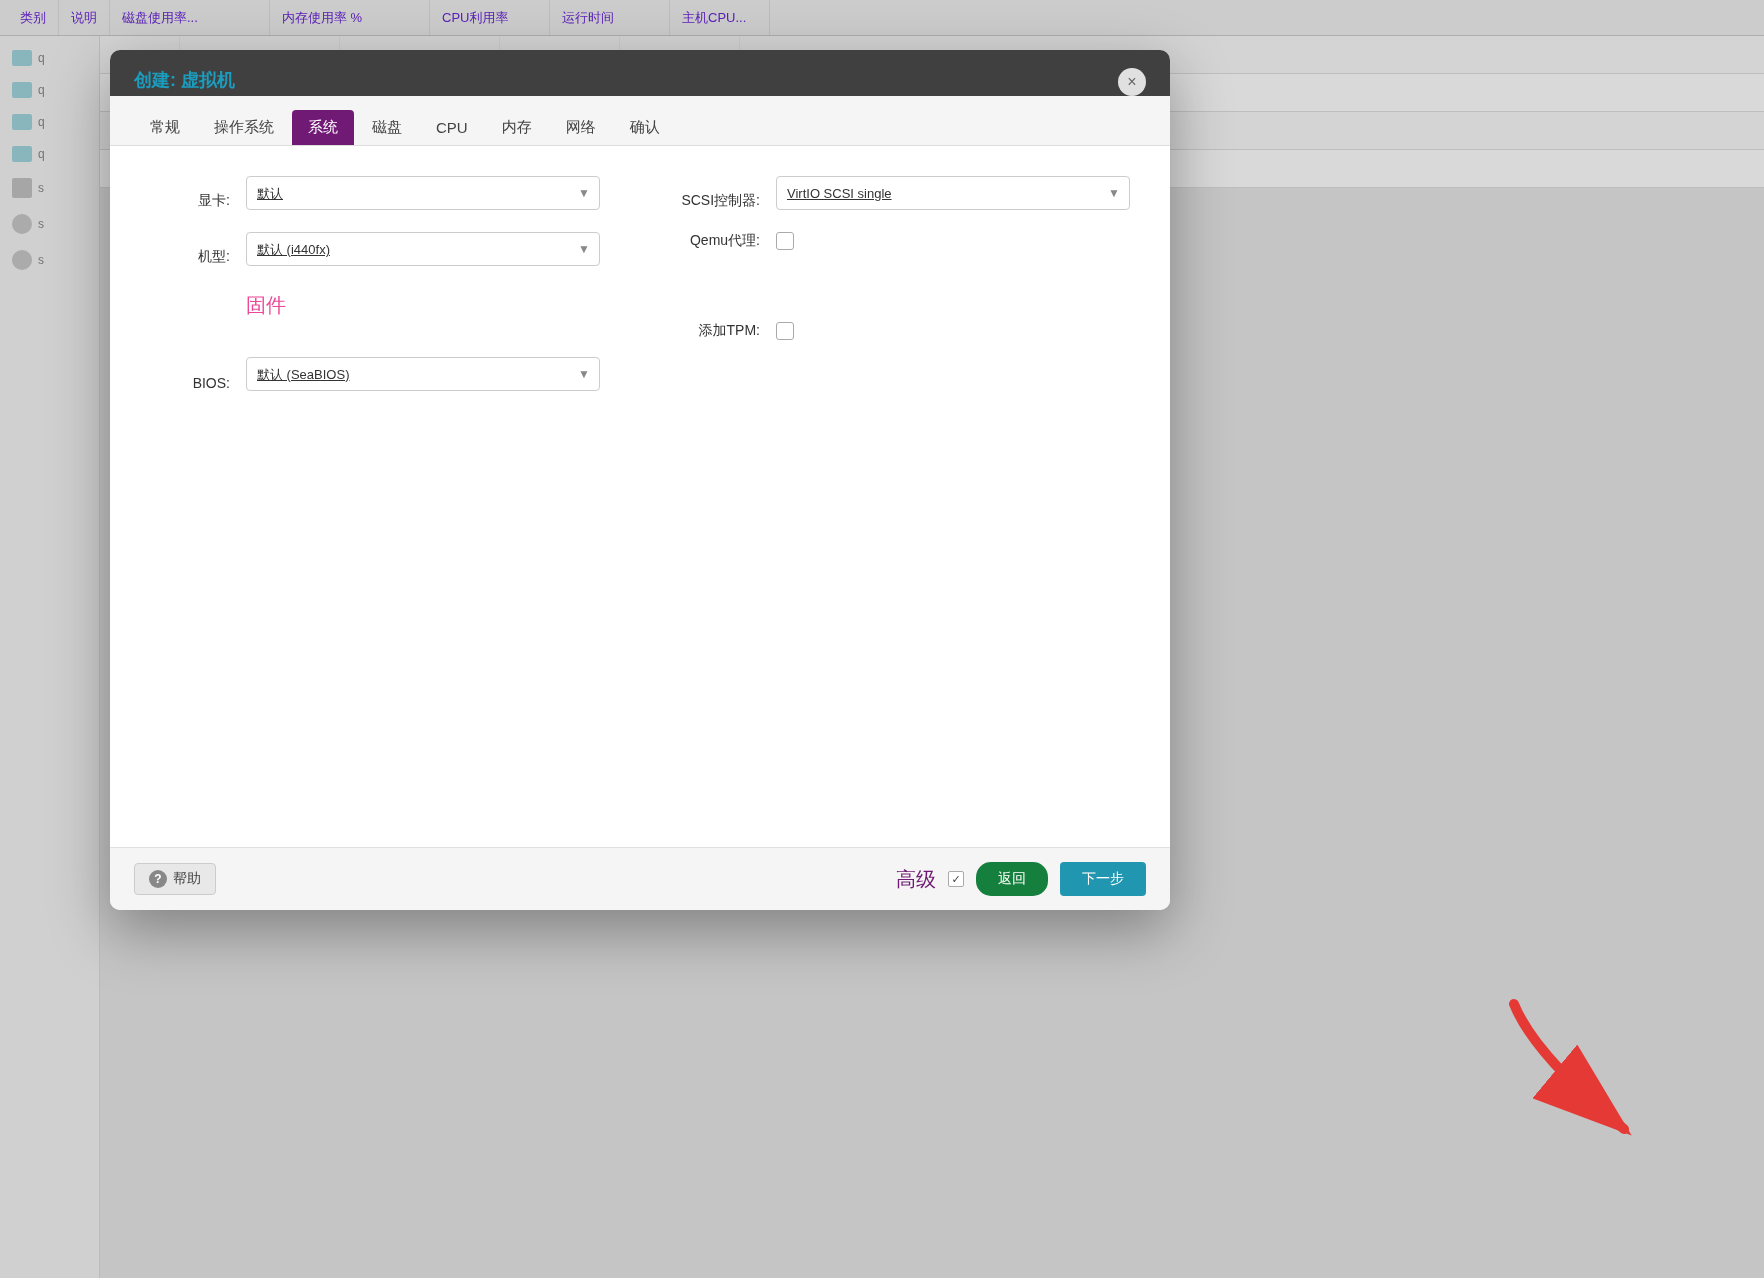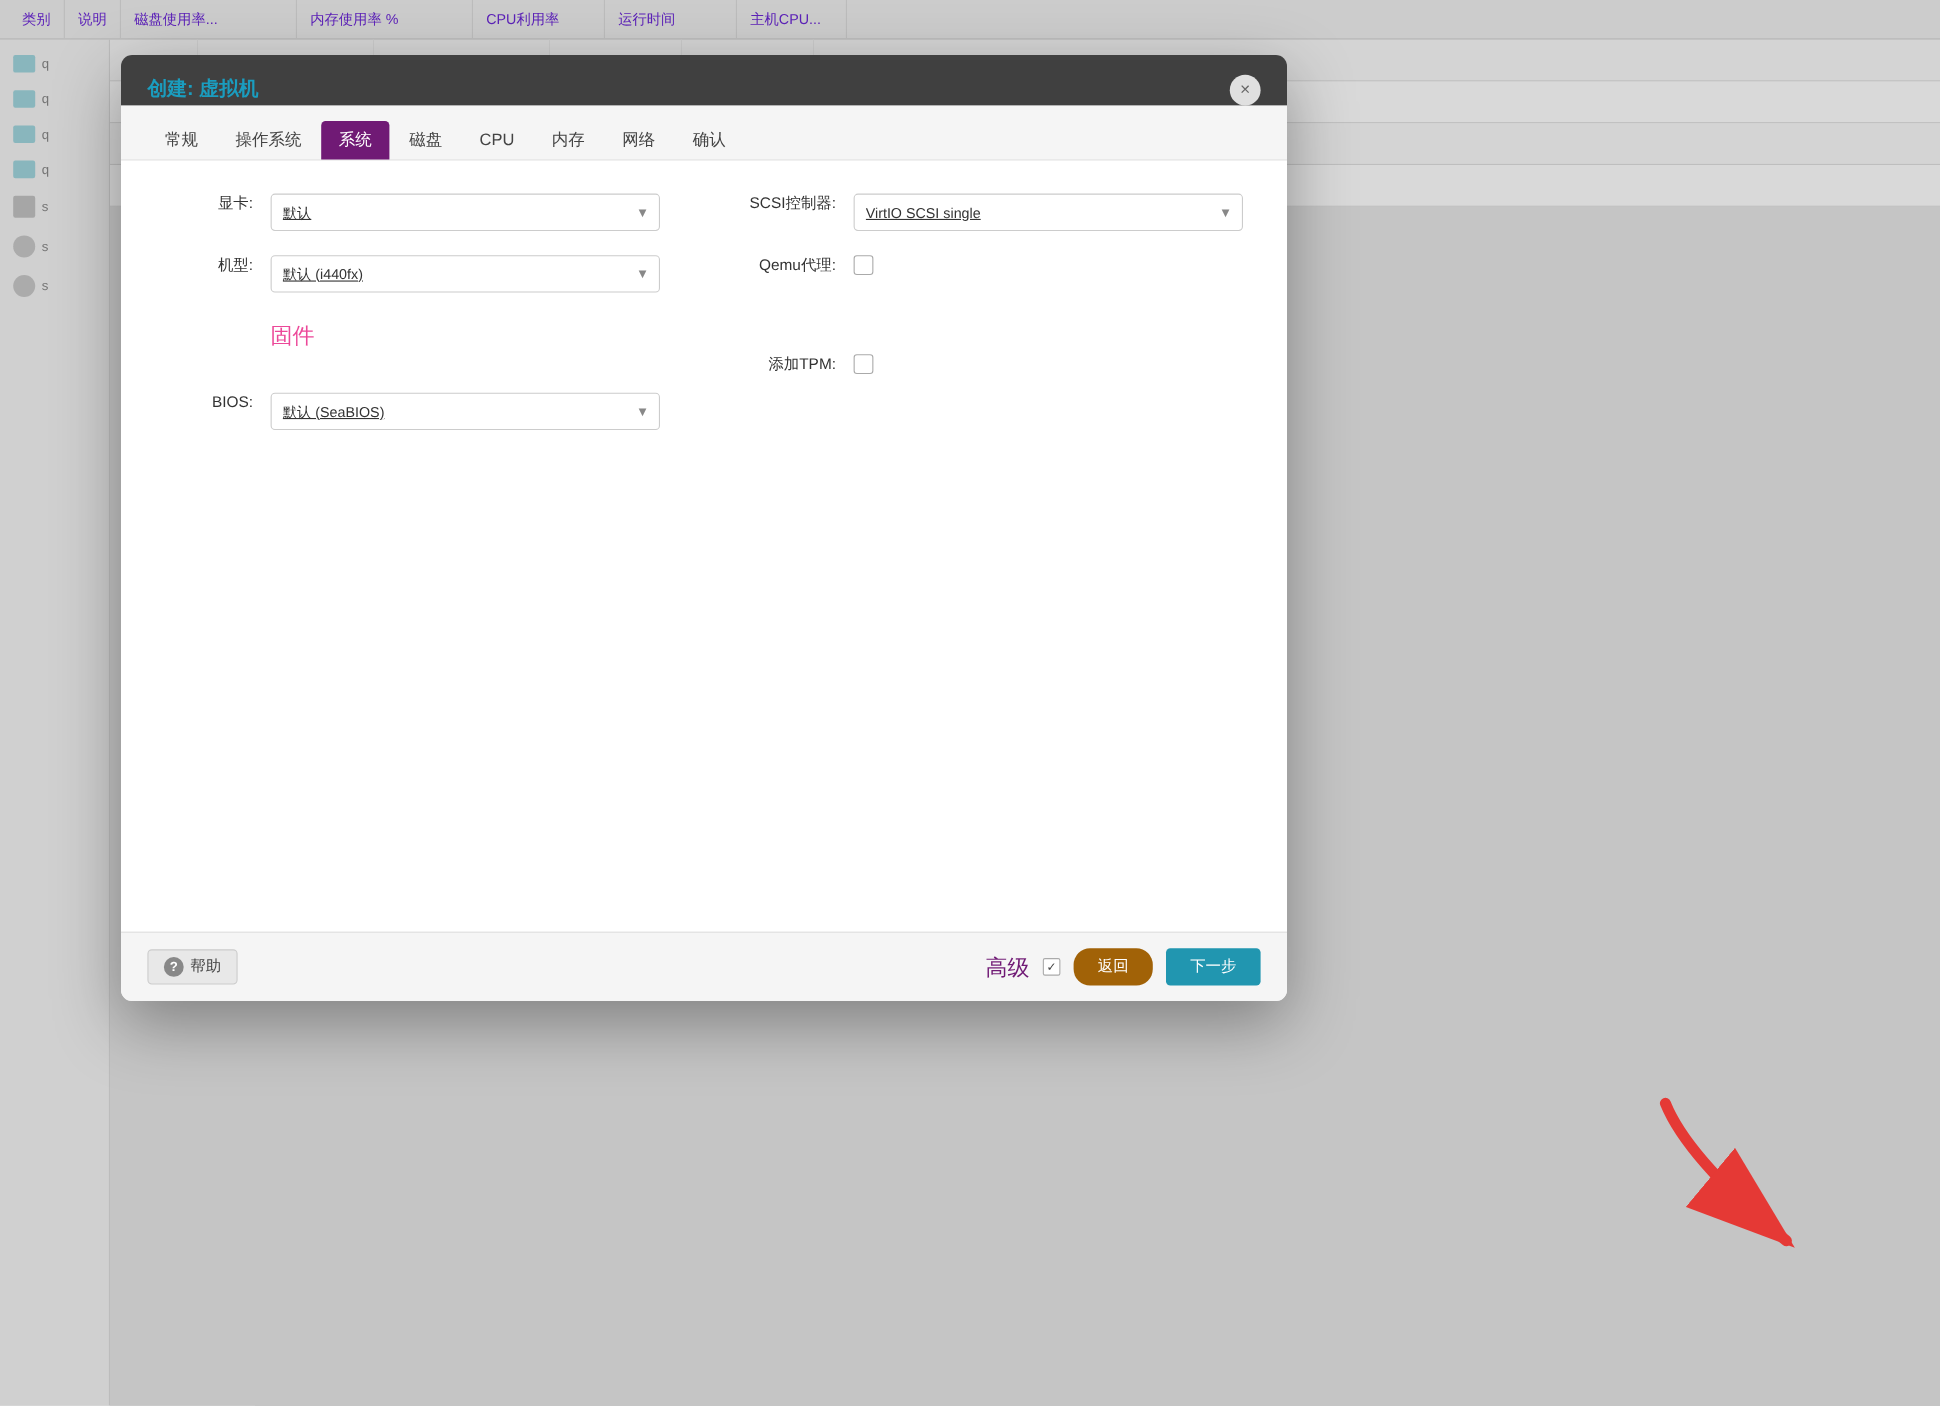--- a/index.html
+++ b/index.html
@@ -194,21 +194,21 @@
 
     .form-left, .form-right {
       flex: 1;
       display: flex;
       flex-direction: column;
       gap: 0;
     }
 
     .form-row {
       display: flex;
-      align-items: flex-start;
+      align-items: flex-end;
       margin-bottom: 22px;
     }
 
     .form-label {
       font-size: 14px;
       color: #333;
       min-width: 80px;
       text-align: right;
       margin-right: 16px;
       flex-shrink: 0;
@@ -324,21 +324,21 @@
       cursor: pointer;
     }
 
     .advanced-checkbox.checked::after {
       content: '✓';
       font-size: 11px;
       color: #444;
     }
 
     .btn-back {
-      background: #a16207;
+      background: #15803d;
       color: #fff;
       border: none;
       border-radius: 15px;
       padding: 8px 22px;
       font-size: 14px;
       cursor: pointer;
     }
 
     .btn-next {
       background: #2196b0;

